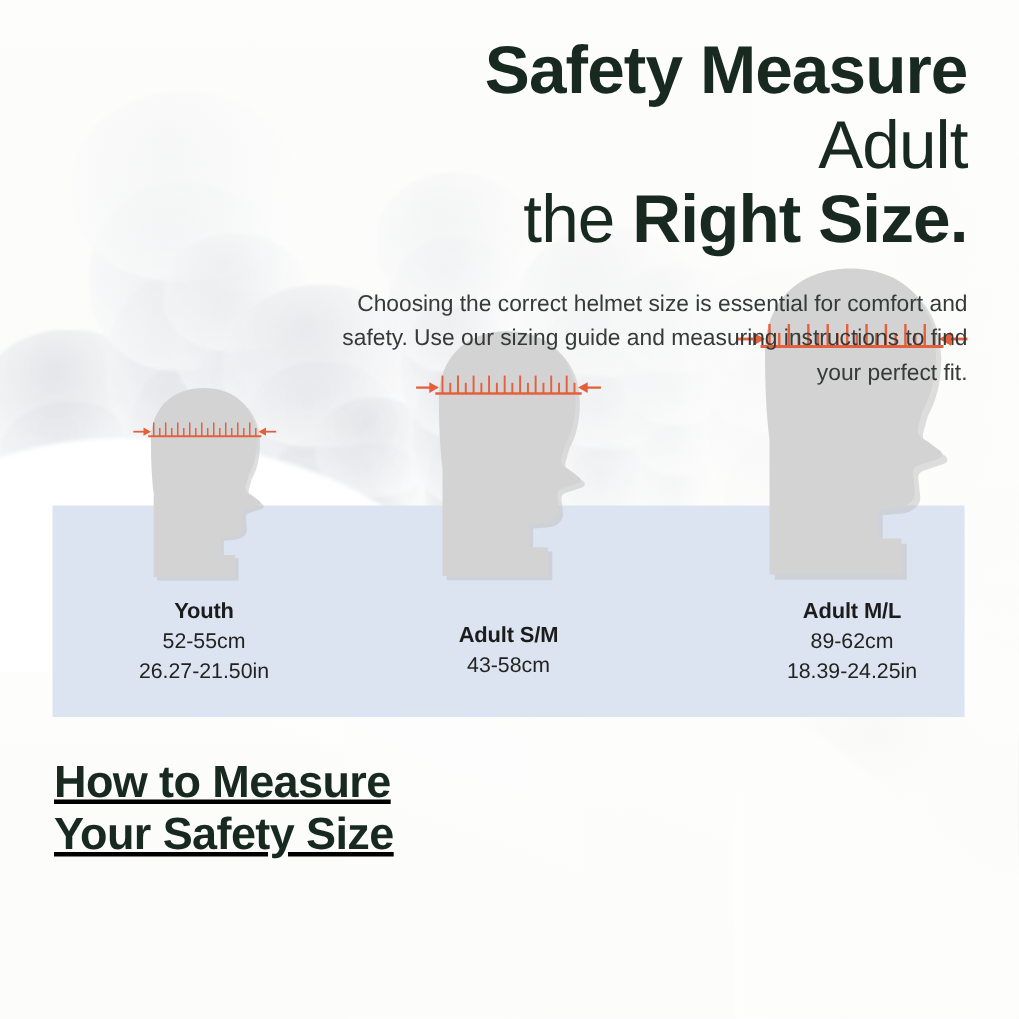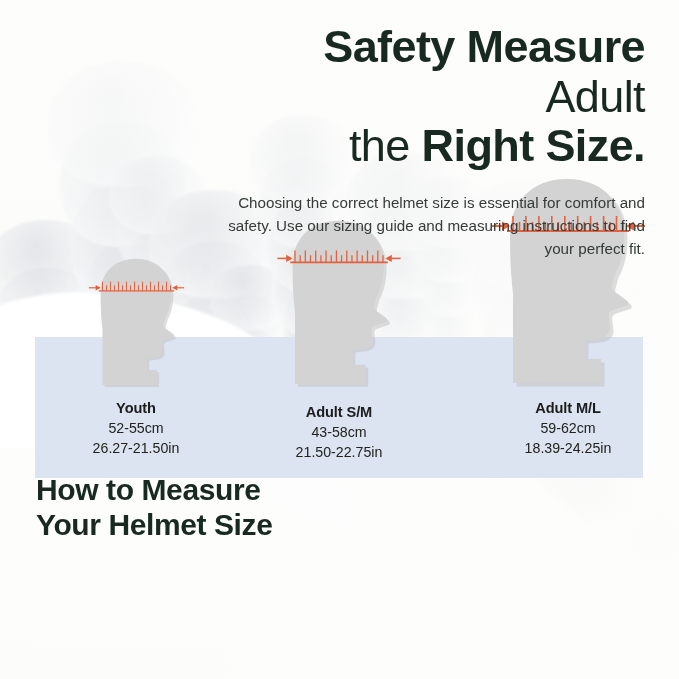--- a/index.html
+++ b/index.html
@@ -204,23 +204,24 @@
     font-size: 14.2px;
     font-weight: 400;
     line-height: 1.42;
     color: #23231f;
   }
 
   
   .howto {
     position: absolute;
     left: 36px;
-    top: 472px;
+    top: 504px;
     width: 520px;
     z-index: 6;
+    text-decoration: underline;
   }
   .howto-title {
     color: #182a20;
     font-size: 30px;
     font-weight: 700;
     line-height: 1.17;
     letter-spacing: -0.4px;
   }
   .howto-body {
     margin-top: 13px;
@@ -483,32 +484,31 @@
   </svg>
       </div>
     </div>
 
   <div class="captions" id="captions">
       <div class="caption" style="left: 11px; top: 0px; width: 180px; text-align: center;">
         <div class="c-name">Youth</div>
         <div class="c-cm">52-55cm</div>
         <div class="c-in">26.27-21.50in</div>
       </div>
-      <div class="caption" style="left: 214px; top: 4px; width: 180px;">
+      <div class="caption" style="left: 214px; top: 16px; width: 180px;">
         <div class="c-name">Adult S/M</div>
         <div class="c-cm">43-58cm</div>
-        <div class="c-in">21.50-22.75in</div>
       </div>
       <div class="caption" style="left: 443px; top: 0px; width: 180px;">
         <div class="c-name">Adult M/L</div>
-        <div class="c-cm">59-62cm</div>
+        <div class="c-cm">89-62cm</div>
         <div class="c-in">18.39-24.25in</div>
       </div>
     </div>
 
   <div class="howto">
     <div class="howto-title">
       <span>How to Measure</span><br>
-      <span>Your Helmet Size</span>
+      <span>Your Safety Size</span>
     </div>
   </div>
 
 </div>
 
 </body></html>

